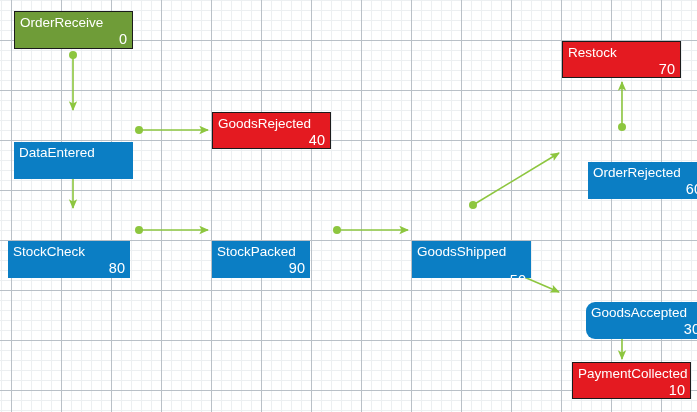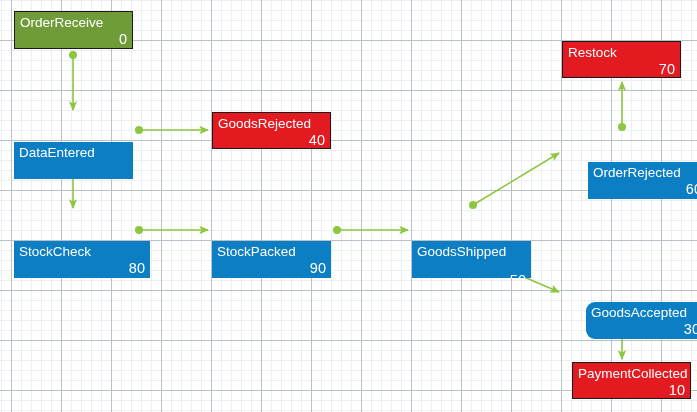--- a/index.html
+++ b/index.html
@@ -114,26 +114,26 @@
 
   <div class="node state-blue" style="left: 14px; top: 112px; width: 119px; height: 37px;">
     <div class="node-label">DataEntered</div>
   </div>
 
   <div class="node state-red" style="left: 212px; top: 112px; width: 119px; height: 37px;">
     <div class="node-label">GoodsRejected</div>
     <div class="node-value">40</div>
   </div>
 
-  <div class="node state-blue" style="left: 14px; top: 211px; width: 136px; height: 37px;">
+  <div class="node state-blue" style="left: 8px; top: 211px; width: 122px; height: 37px;">
     <div class="node-label">StockCheck</div>
     <div class="node-value">80</div>
   </div>
 
-  <div class="node state-blue" style="left: 212px; top: 211px; width: 119px; height: 37px;">
+  <div class="node state-blue" style="left: 212px; top: 211px; width: 98px; height: 37px;">
     <div class="node-label">StockPacked</div>
     <div class="node-value">90</div>
   </div>
 
   <div class="node state-blue" style="left: 412px; top: 211px; width: 119px; height: 37px; gap: 12px;">
     <div class="node-label">GoodsShipped</div>
     <div class="node-value">50</div>
   </div>
 
   <div class="node state-red" style="left: 562px; top: 41px; width: 119px; height: 37px;">

